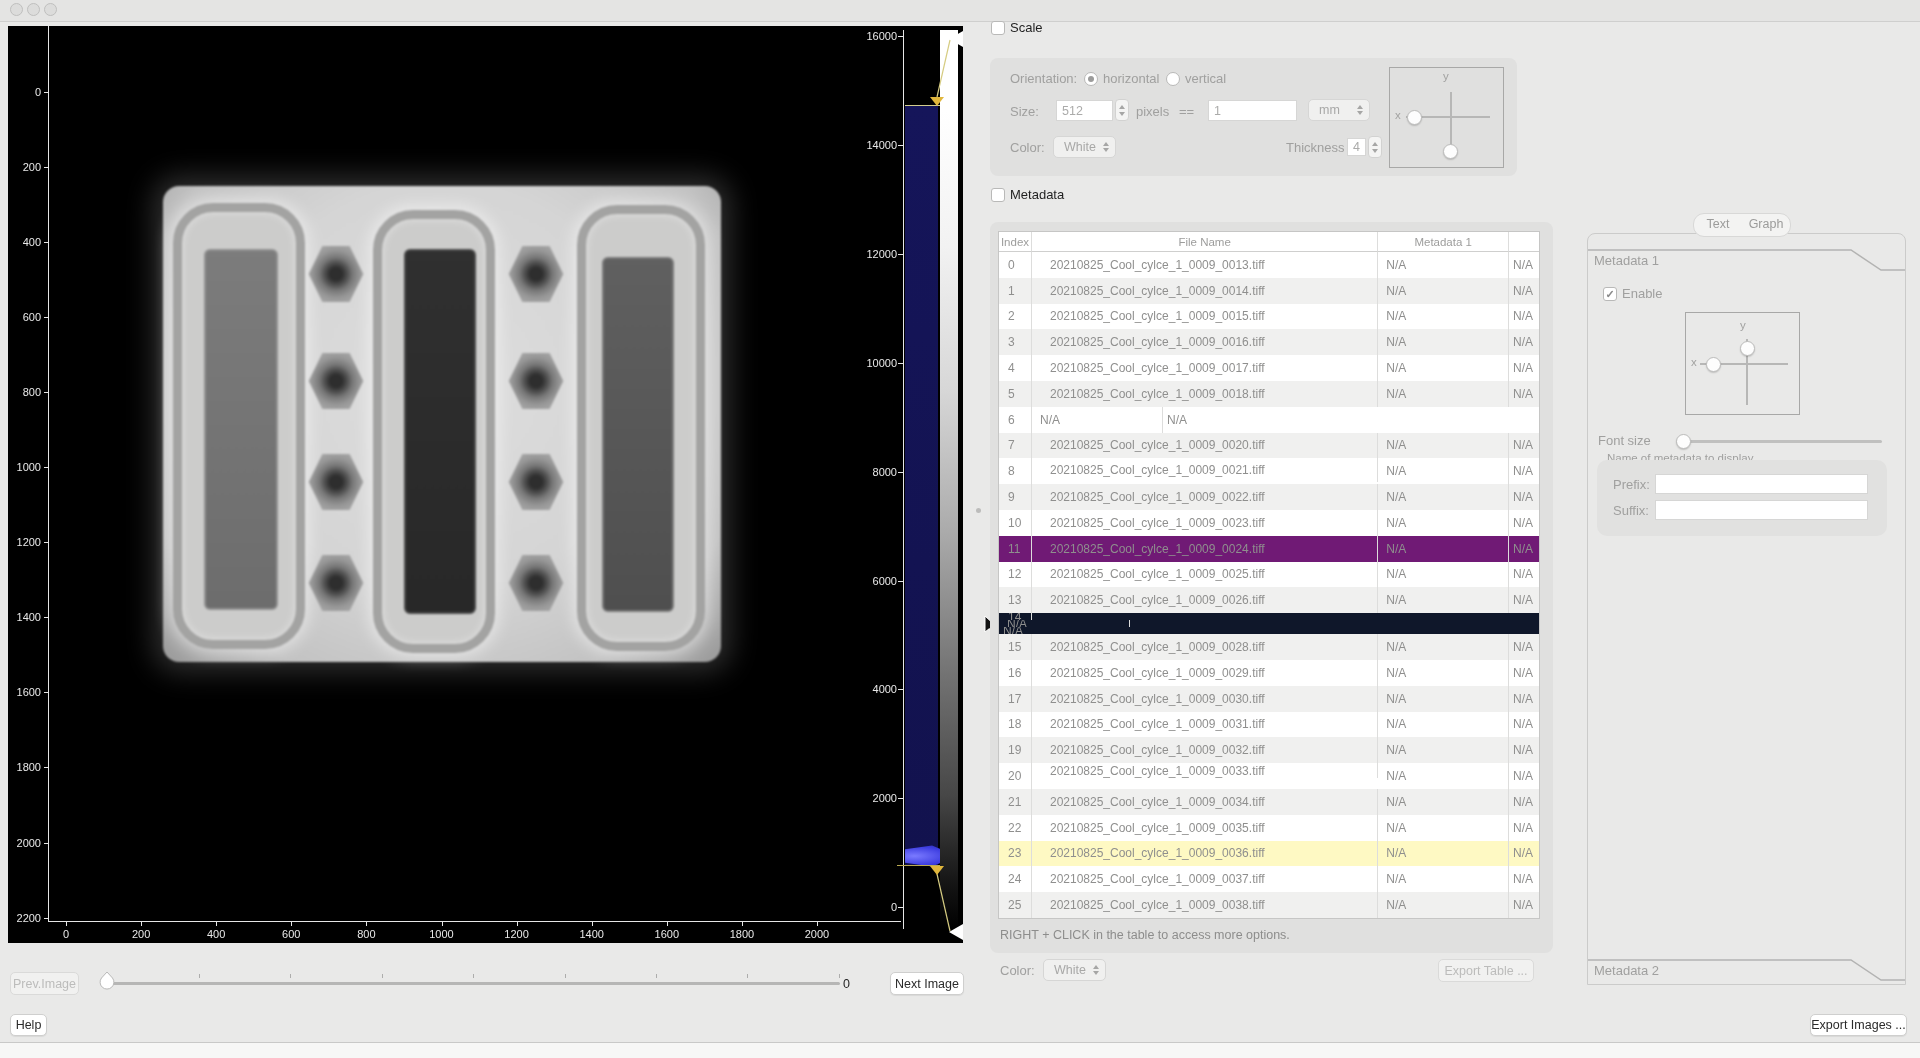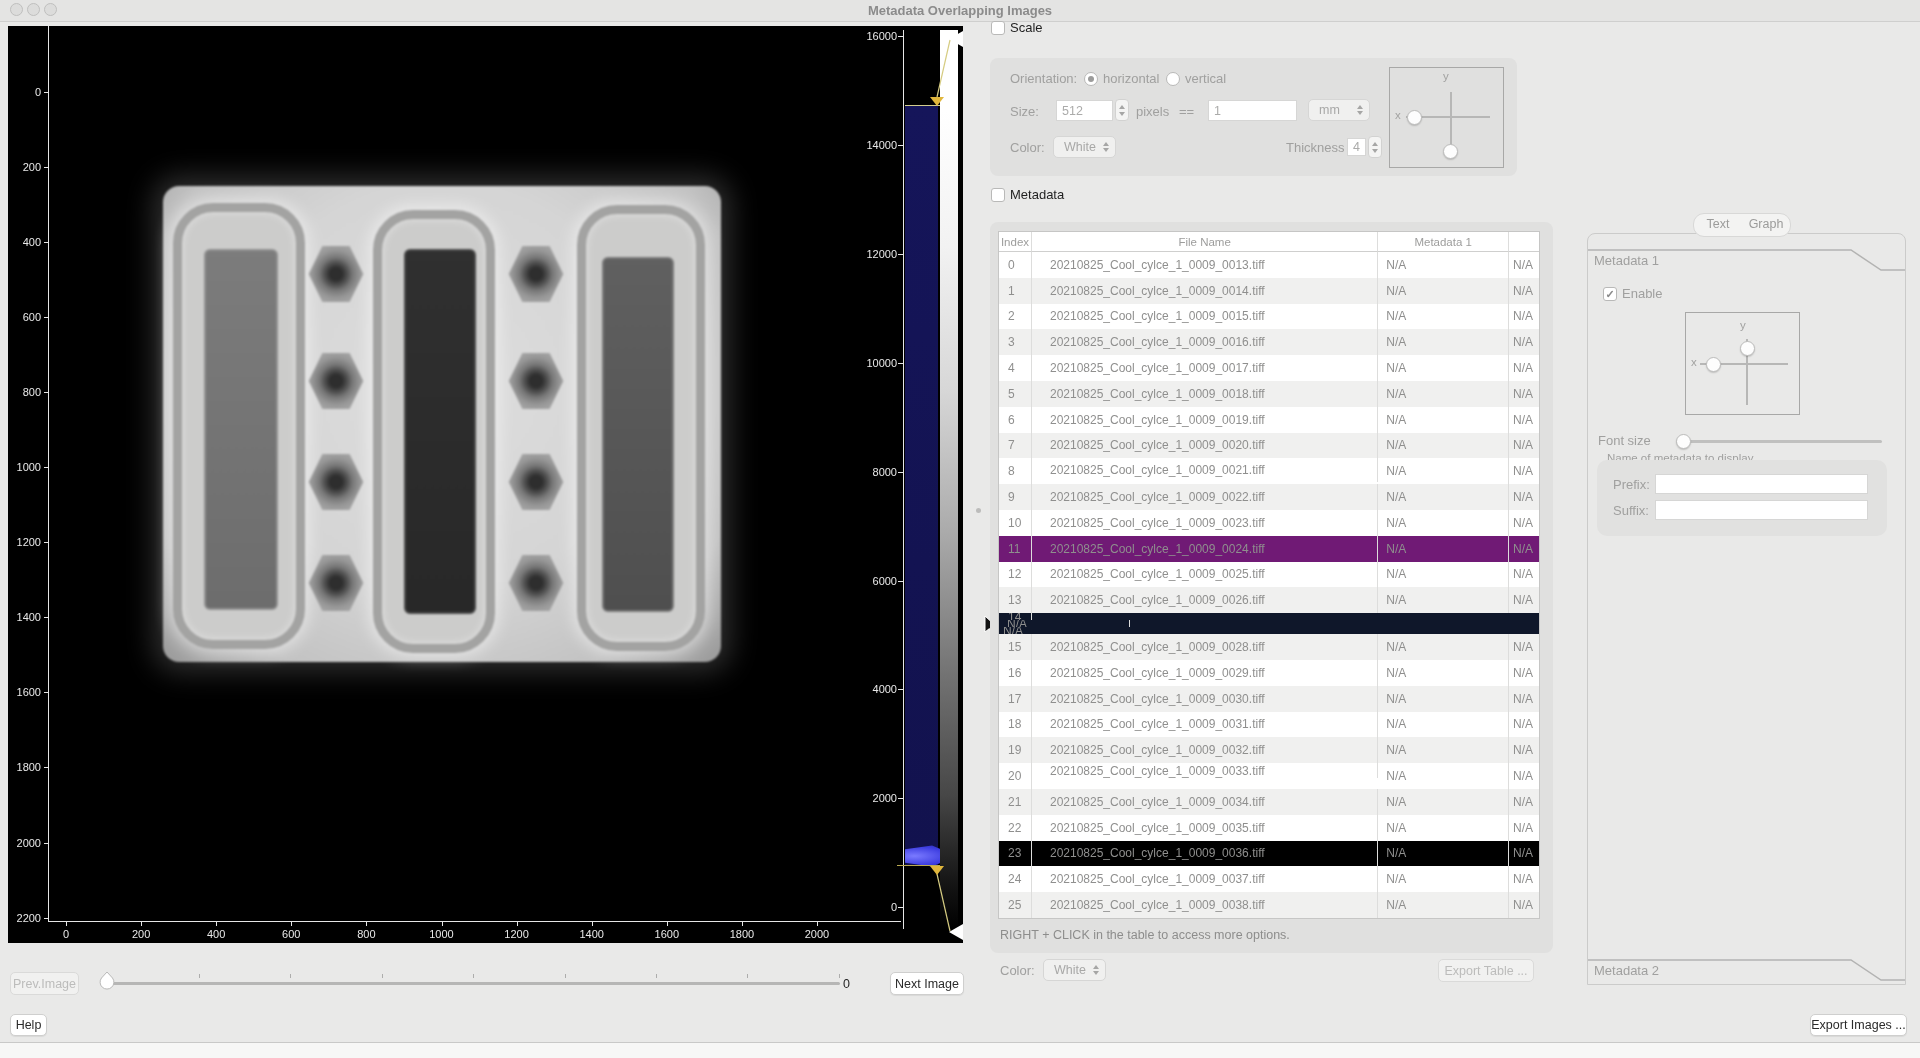--- a/index.html
+++ b/index.html
@@ -76,21 +76,20 @@
 </style>
 </head>
 <body>
 
 <div id="app">
 
   <div class="abs titlebar">
     <div class="tl" style="left:10px;"></div>
     <div class="tl" style="left:27px;"></div>
     <div class="tl" style="left:44px;"></div>
-    <div class="wtitle">Metadata Overlapping Images</div>
   </div>
 
   <div class="abs image-panel">
 
     <div class="axline" style="left:40px;top:0;width:1px;height:896px;"></div>
     <div id="y-ticks">
         <div class="ticklbl" style="left:0;top:60px;width:33px;text-align:right;">0</div>
         <div class="tick" style="left:36px;top:66px;width:5px;height:1px;"></div>
         <div class="ticklbl" style="left:0;top:135.05px;width:33px;text-align:right;">200</div>
         <div class="tick" style="left:36px;top:141.05px;width:5px;height:1px;"></div>
@@ -298,21 +297,20 @@
           <div class="tcell" style="width:30px;height:25.8px;padding-left:4px;">N/A</div>
         </div>
         <div class="trow" style="height:25.8px;background:#f0f0ef;">
           <div class="tcell" style="width:33px;height:25.8px;padding-left:9px;">5</div>
           <div class="tcell" style="width:347px;height:25.8px;padding-left:18px;">20210825_Cool_cylce_1_0009_0018.tiff</div>
           <div class="tcell" style="width:131px;height:25.8px;padding-left:8px;">N/A</div>
           <div class="tcell" style="width:30px;height:25.8px;padding-left:4px;">N/A</div>
         </div>
         <div class="trow" style="height:25.8px;background:#ffffff;">
           <div class="tcell" style="width:33px;height:25.8px;padding-left:9px;">6</div>
-          <div class="tcell" style="width:347px;height:25.8px;padding-left:18px;">20210825_Cool_cylce_1_0009_0019.tiff</div>
           <div class="tcell" style="width:131px;height:25.8px;padding-left:8px;">N/A</div>
           <div class="tcell" style="width:30px;height:25.8px;padding-left:4px;">N/A</div>
         </div>
         <div class="trow" style="height:25.8px;background:#f0f0ef;">
           <div class="tcell" style="width:33px;height:25.8px;padding-left:9px;">7</div>
           <div class="tcell" style="width:347px;height:25.8px;padding-left:18px;">20210825_Cool_cylce_1_0009_0020.tiff</div>
           <div class="tcell" style="width:131px;height:25.8px;padding-left:8px;">N/A</div>
           <div class="tcell" style="width:30px;height:25.8px;padding-left:4px;">N/A</div>
         </div>
         <div class="trow" style="height:25.8px;background:#ffffff;">
@@ -397,21 +395,21 @@
           <div class="tcell" style="width:347px;height:25.8px;padding-left:18px;">20210825_Cool_cylce_1_0009_0034.tiff</div>
           <div class="tcell" style="width:131px;height:25.8px;padding-left:8px;">N/A</div>
           <div class="tcell" style="width:30px;height:25.8px;padding-left:4px;">N/A</div>
         </div>
         <div class="trow" style="height:25.8px;background:#ffffff;">
           <div class="tcell" style="width:33px;height:25.8px;padding-left:9px;">22</div>
           <div class="tcell" style="width:347px;height:25.8px;padding-left:18px;">20210825_Cool_cylce_1_0009_0035.tiff</div>
           <div class="tcell" style="width:131px;height:25.8px;padding-left:8px;">N/A</div>
           <div class="tcell" style="width:30px;height:25.8px;padding-left:4px;">N/A</div>
         </div>
-        <div class="trow" style="height:25.8px;background:#000000;">
+        <div class="trow" style="height:25.8px;background:#fef9c3;">
           <div class="tcell" style="width:33px;height:25.8px;padding-left:9px;">23</div>
           <div class="tcell" style="width:347px;height:25.8px;padding-left:18px;">20210825_Cool_cylce_1_0009_0036.tiff</div>
           <div class="tcell" style="width:131px;height:25.8px;padding-left:8px;">N/A</div>
           <div class="tcell" style="width:30px;height:25.8px;padding-left:4px;">N/A</div>
         </div>
         <div class="trow" style="height:25.8px;background:#ffffff;">
           <div class="tcell" style="width:33px;height:25.8px;padding-left:9px;">24</div>
           <div class="tcell" style="width:347px;height:25.8px;padding-left:18px;">20210825_Cool_cylce_1_0009_0037.tiff</div>
           <div class="tcell" style="width:131px;height:25.8px;padding-left:8px;">N/A</div>
           <div class="tcell" style="width:30px;height:25.8px;padding-left:4px;">N/A</div>

